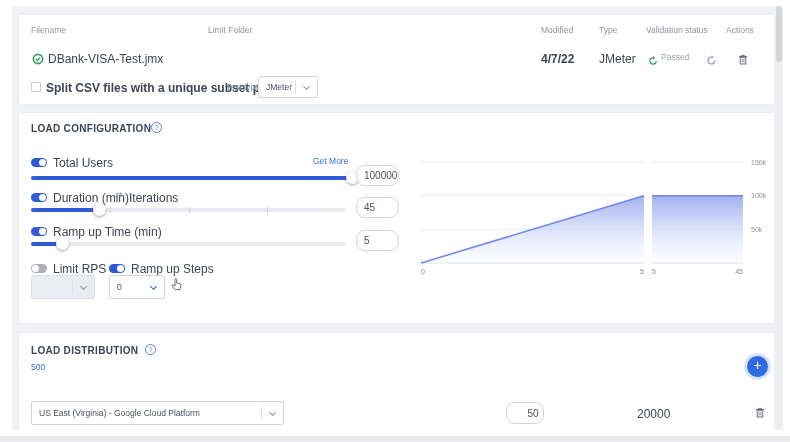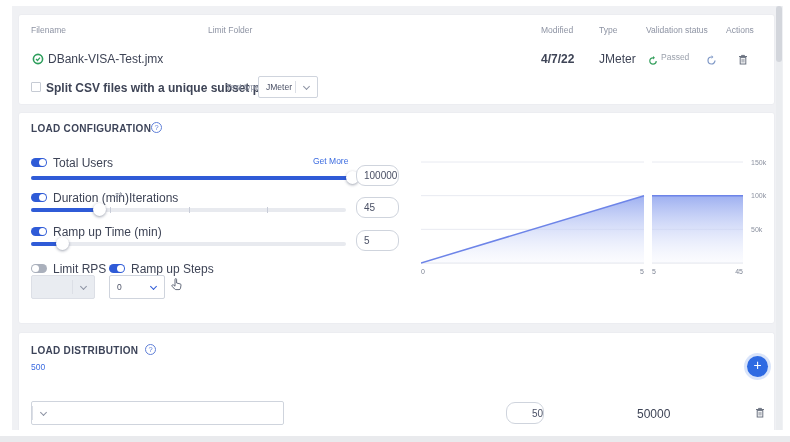--- a/index.html
+++ b/index.html
@@ -215,25 +215,26 @@
 
   <div class="card" id="card-dist">
     <span class="abs section-title" style="left:12px;top:12px">LOAD DISTRIBUTION</span>
     <span class="abs help-icon" style="left:122px;top:11px">?</span>
     <span class="abs link" style="left:12px;top:29px">500</span>
     <span class="plus-btn" style="left:728px;top:23px">+</span>
 
 
     <div>
       <div class="select" style="left:12px;top:68px;width:253px;height:24px">
+        <span class="val">US East (Virginia) - Google Cloud Platform</span>
         <span class="divider"></span>
         <span class="chev"></span>
       </div>
-      <input class="num-input" style="left: 487px; top: 69px; width: 38px; height: 22px; text-align: right; padding-left: 16px;" value="50">
-      <span class="abs dark" style="left:618px;top:74px">50000</span>
+      <input class="num-input" style="left: 487px; top: 69px; width: 38px; height: 22px; text-align: center; padding-left: 16px;" value="50">
+      <span class="abs dark" style="left:618px;top:74px">20000</span>
       <span class="abs" style="left:736px;top:71px">
         <svg width="10" height="11" viewBox="0 0 10 11">
             <path d="M1 2.5 H9 M3.5 2.5 V1.4 H6.5 V2.5" fill="none" stroke="#6b7280" stroke-width="1"></path>
             <rect x="2.2" y="3.6" width="5.6" height="6.4" fill="none" stroke="#6b7280" stroke-width="1"></rect>
             <path d="M4.1 5 V8.5 M5.9 5 V8.5" stroke="#6b7280" stroke-width="0.8"></path>
           </svg>
       </span>
     </div>
   </div>
 </div>

